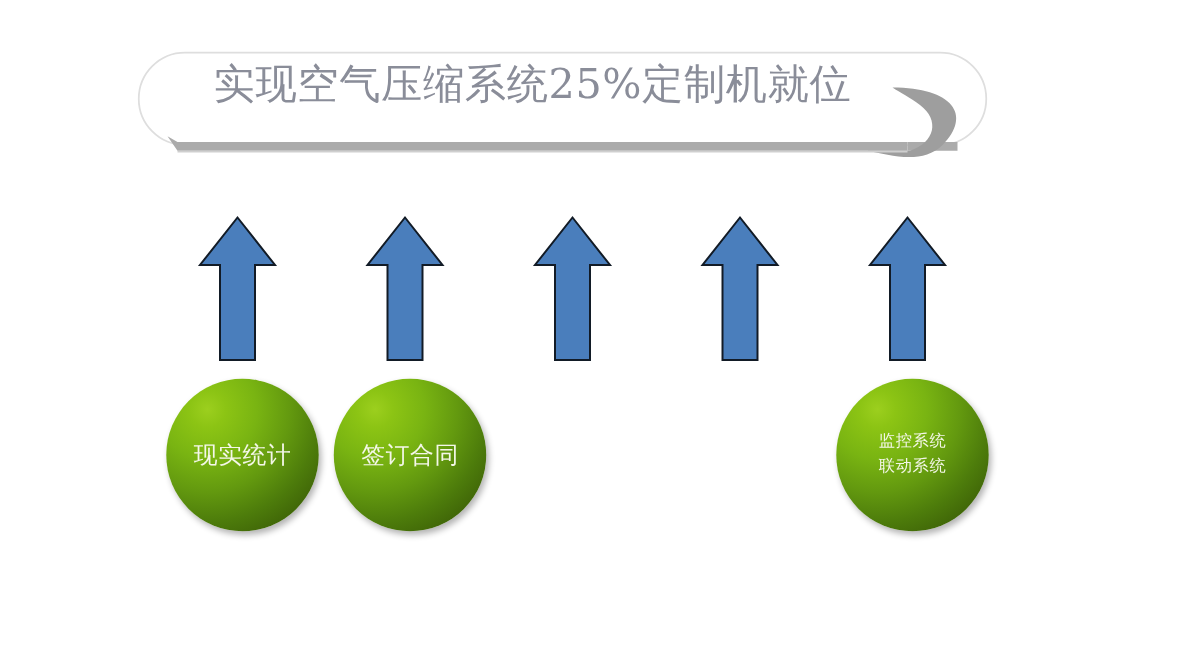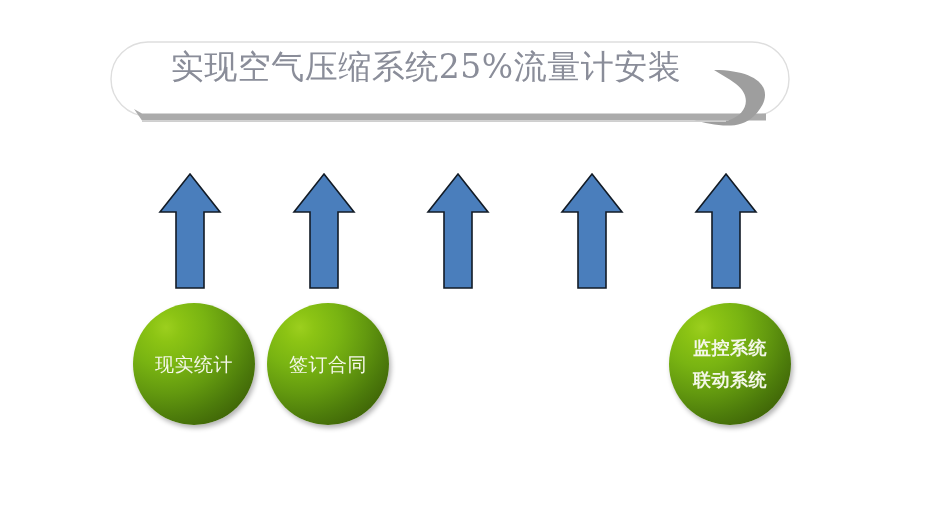--- a/index.html
+++ b/index.html
@@ -88,21 +88,21 @@
     font-family: "DejaVu Serif", "Liberation Serif", serif;
     font-size: 19px;
     line-height: 25px;
     color: #f4f7e9;
     text-align: center;
     white-space: pre-line;
     letter-spacing: 0.5px;
     padding: 0 4px;
   }
   .node-label.small { font-size: 17.5px; }
-  .node-label.two-line { font-size: 18px; line-height: 32px; font-weight: bold; }
+  .node-label.two-line { font-size: 13px; line-height: 20px; }
 </style>
 </head>
 <body>
 
 <div id="slide">
 
   <div class="banner">
     <svg class="banner-svg" viewBox="0 0 648 88">
 
       <path d="M 22 6 L 626 6 A 34 34 0 0 1 626 80 L 22 80 A 34 34 0 0 1 22 6 Z" fill="none" stroke="#dedede" stroke-width="1.4"></path>
@@ -112,21 +112,21 @@
 
       <path d="M 588 34
                C 636 34 652 56 628 80
                C 612 96 586 88 568 84.5
                L 602 84.5
                C 622 78 626 60 610 48
                C 602 42 594 38 588 34 Z" fill="#9e9e9e"></path>
 
       <path d="M 16 84.5 L 600 84.5 L 600 86 L 16 86 Z" fill="#cfcfcf"></path>
     </svg>
-    <div class="banner-title">实现空气压缩系统25%流量计安装</div>
+    <div class="banner-title">实现空气压缩系统25%定制机就位</div>
   </div>
 
   <div class="arrow" style="left:158px">
     <svg viewBox="0 0 64 118">
       <path d="M 32 2 L 62 40 L 46 40 L 46 116 L 18 116 L 18 40 L 2 40 Z" fill="#4a7ebc" stroke="#121b26" stroke-width="1.6" stroke-linejoin="miter"></path>
     </svg>
   </div>
   <div class="arrow" style="left:292px">
     <svg viewBox="0 0 64 118">
       <path d="M 32 2 L 62 40 L 46 40 L 46 116 L 18 116 L 18 40 L 2 40 Z" fill="#4a7ebc" stroke="#121b26" stroke-width="1.6" stroke-linejoin="miter"></path>

